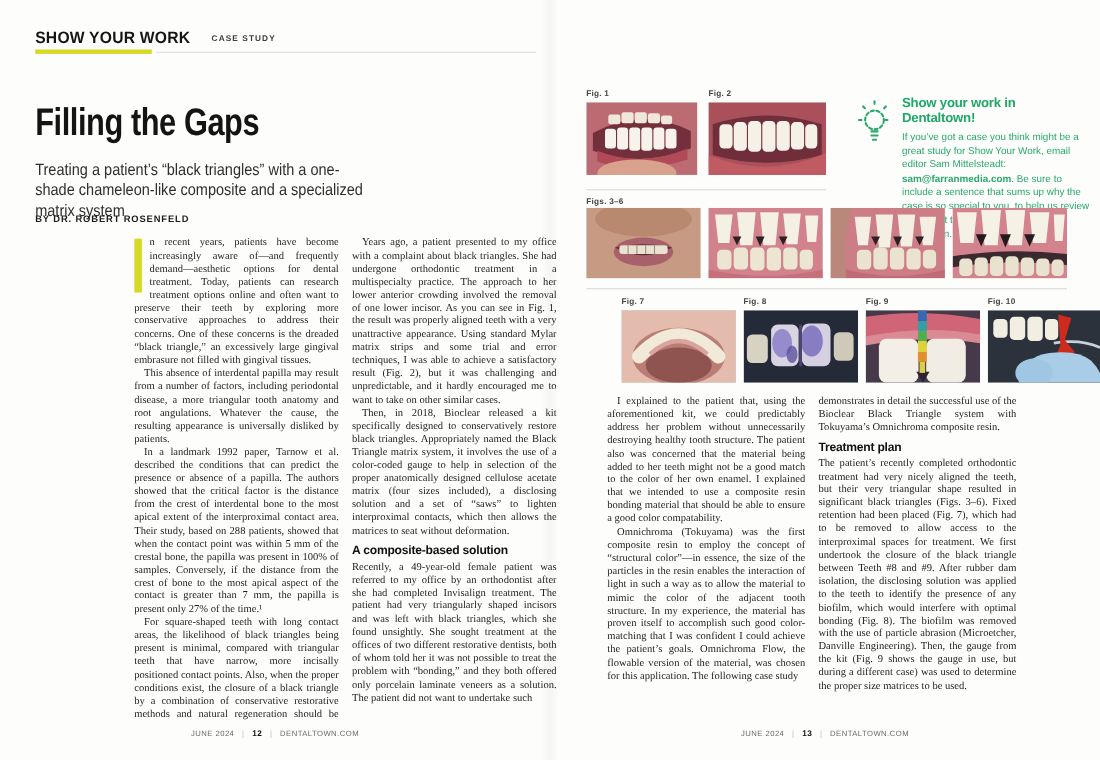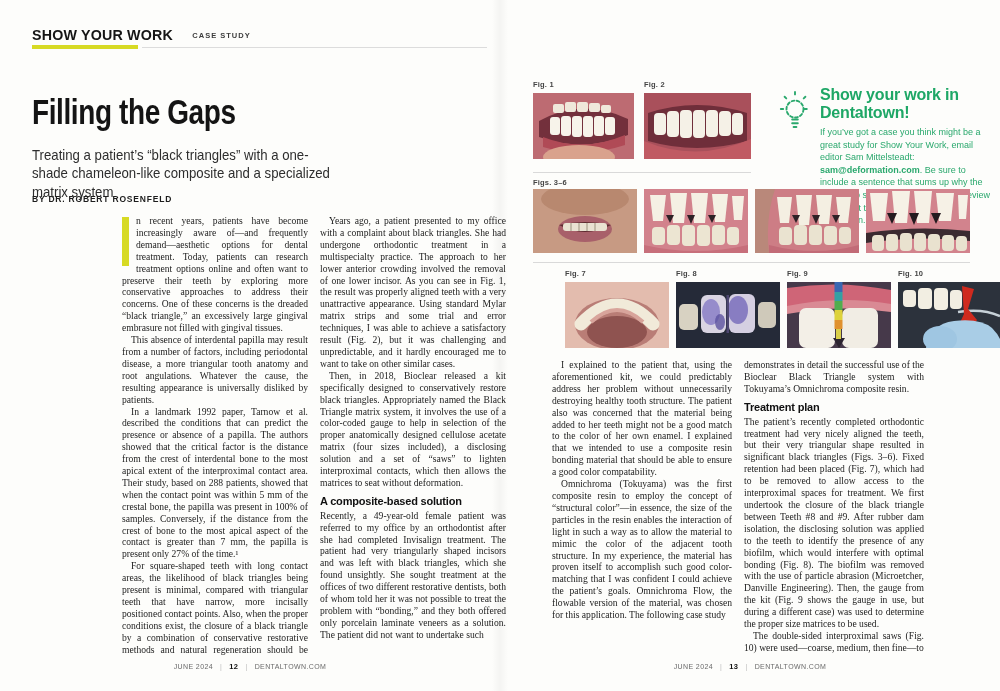--- a/index.html
+++ b/index.html
@@ -46,21 +46,21 @@
   .fig-art{width:100%;overflow:hidden;background:#ccc;}
   .fig-art svg{display:block;width:100%;height:100%;}
   .fig-abs{position:absolute;}
   .figrow{position:absolute;display:grid;grid-template-columns:repeat(4,104px);grid-column-gap:7px;}
   .divider{position:absolute;height:1px;background:#d9d9d9;}
 
   
   .sidebar{position:absolute;left:776px;top:86px;width:216px;}
   .sidebar .bulb{position:absolute;left:2px;top:2px;width:34px;height:44px;}
   .sidebar .sb-text{margin-left:44px;}
-  .sb-head{font-size:16px;font-weight:700;color:#1ea766;letter-spacing:-.2px;margin:0 0 4px 0;}
+  .sb-head{font-size:12px;font-weight:700;color:#1ea766;letter-spacing:-.2px;margin:0 0 4px 0;}
   .sb-body{font-size:9px;line-height:1.4;color:#2aa86d;margin:0;}
   .sb-email{font-weight:700;}
 </style>
 </head>
 <body>
 
 <div class="spread">
   <div class="gutter"></div>
 
   <div class="kicker-row">
@@ -148,21 +148,21 @@
           <path d="M18 4 v5"></path>
             <path d="M7 9 l3.5 3.5"></path>
             <path d="M29 9 l-3.5 3.5"></path>
           <path d="M3 22 h5"></path>
             <path d="M28 22 h5"></path>
         </g>
       </g>
     </svg>
     <div class="sb-text">
       <h2 class="sb-head">Show your work in Dentaltown!</h2>
-      <p class="sb-body"><span>If you’ve got a case you think might be a great study for Show Your Work, email editor Sam Mittelsteadt: </span><span class="sb-email">sam@deformation.com</span><span>. Be sure to include a sentence that sums up why the case is so special to you, to help us review and select the best contenders for publication.</span></p>
+      <p class="sb-body"><span>If you’ve got a case you think might be a great study for Show Your Work, email editor Sam Mittelsteadt: </span><span class="sb-email">sam@farranmedia.com</span><span>. Be sure to include a sentence that sums up why the case is so special to you, to help us review and select the best contenders for publication.</span></p>
     </div>
   </div>
 
   <div class="divider" style="left:533px;top:172px;width:218px;"></div>
 
   <div class="fig-label" style="position:absolute;left:533px;top:178px;">Figs. 3–6</div>
   <div class="figrow" style="left:533px;top:189px;">
     <div class="fig-art" style="height:64px;">
       <svg viewBox="0 0 104 64" preserveAspectRatio="none">
         <rect width="104" height="64" fill="#c79a83"></rect>
@@ -329,20 +329,19 @@
 
   <div class="cols cols-right">
     <div class="col">
         <p class="para ind">I explained to the patient that, using the aforementioned kit, we could predictably address her problem without unnecessarily destroying healthy tooth structure. The patient also was concerned that the material being added to her teeth might not be a good match to the color of her own enamel. I explained that we intended to use a composite resin bonding material that should be able to ensure a good color compatability.</p>
         <p class="para ind">Omnichroma (Tokuyama) was the first composite resin to employ the concept of “structural color”—in essence, the size of the particles in the resin enables the interaction of light in such a way as to allow the material to mimic the color of the adjacent tooth structure. In my experience, the material has proven itself to accomplish such good color-matching that I was confident I could achieve the patient’s goals. Omnichroma Flow, the flowable version of the material, was chosen for this application. The following case study</p>
       </div>
     <div class="col">
         <p class="para">demonstrates in detail the successful use of the Bioclear Black Triangle system with Tokuyama’s Omnichroma composite resin.</p>
         <h3 class="subhead">Treatment plan</h3>
         <p class="para">The patient’s recently completed orthodontic treatment had very nicely aligned the teeth, but their very triangular shape resulted in significant black triangles (Figs. 3–6). Fixed retention had been placed (Fig. 7), which had to be removed to allow access to the interproximal spaces for treatment. We first undertook the closure of the black triangle between Teeth #8 and #9. After rubber dam isolation, the disclosing solution was applied to the teeth to identify the presence of any biofilm, which would interfere with optimal bonding (Fig. 8). The biofilm was removed with the use of particle abrasion (Microetcher, Danville Engineering). Then, the gauge from the kit (Fig. 9 shows the gauge in use, but during a different case) was used to determine the proper size matrices to be used.</p>
-        <p class="para ind">The double-sided interproximal saws (Fig. 10) were used—coarse, medium, then fine—to</p>
       </div>
   </div>
 
   <div class="footer footer-right">
     <span>JUNE 2024</span><span class="fsep">|</span><span class="fpage">13</span><span class="fsep">|</span><span>DENTALTOWN.COM</span>
   </div>
 </div>
 
 </body></html>

